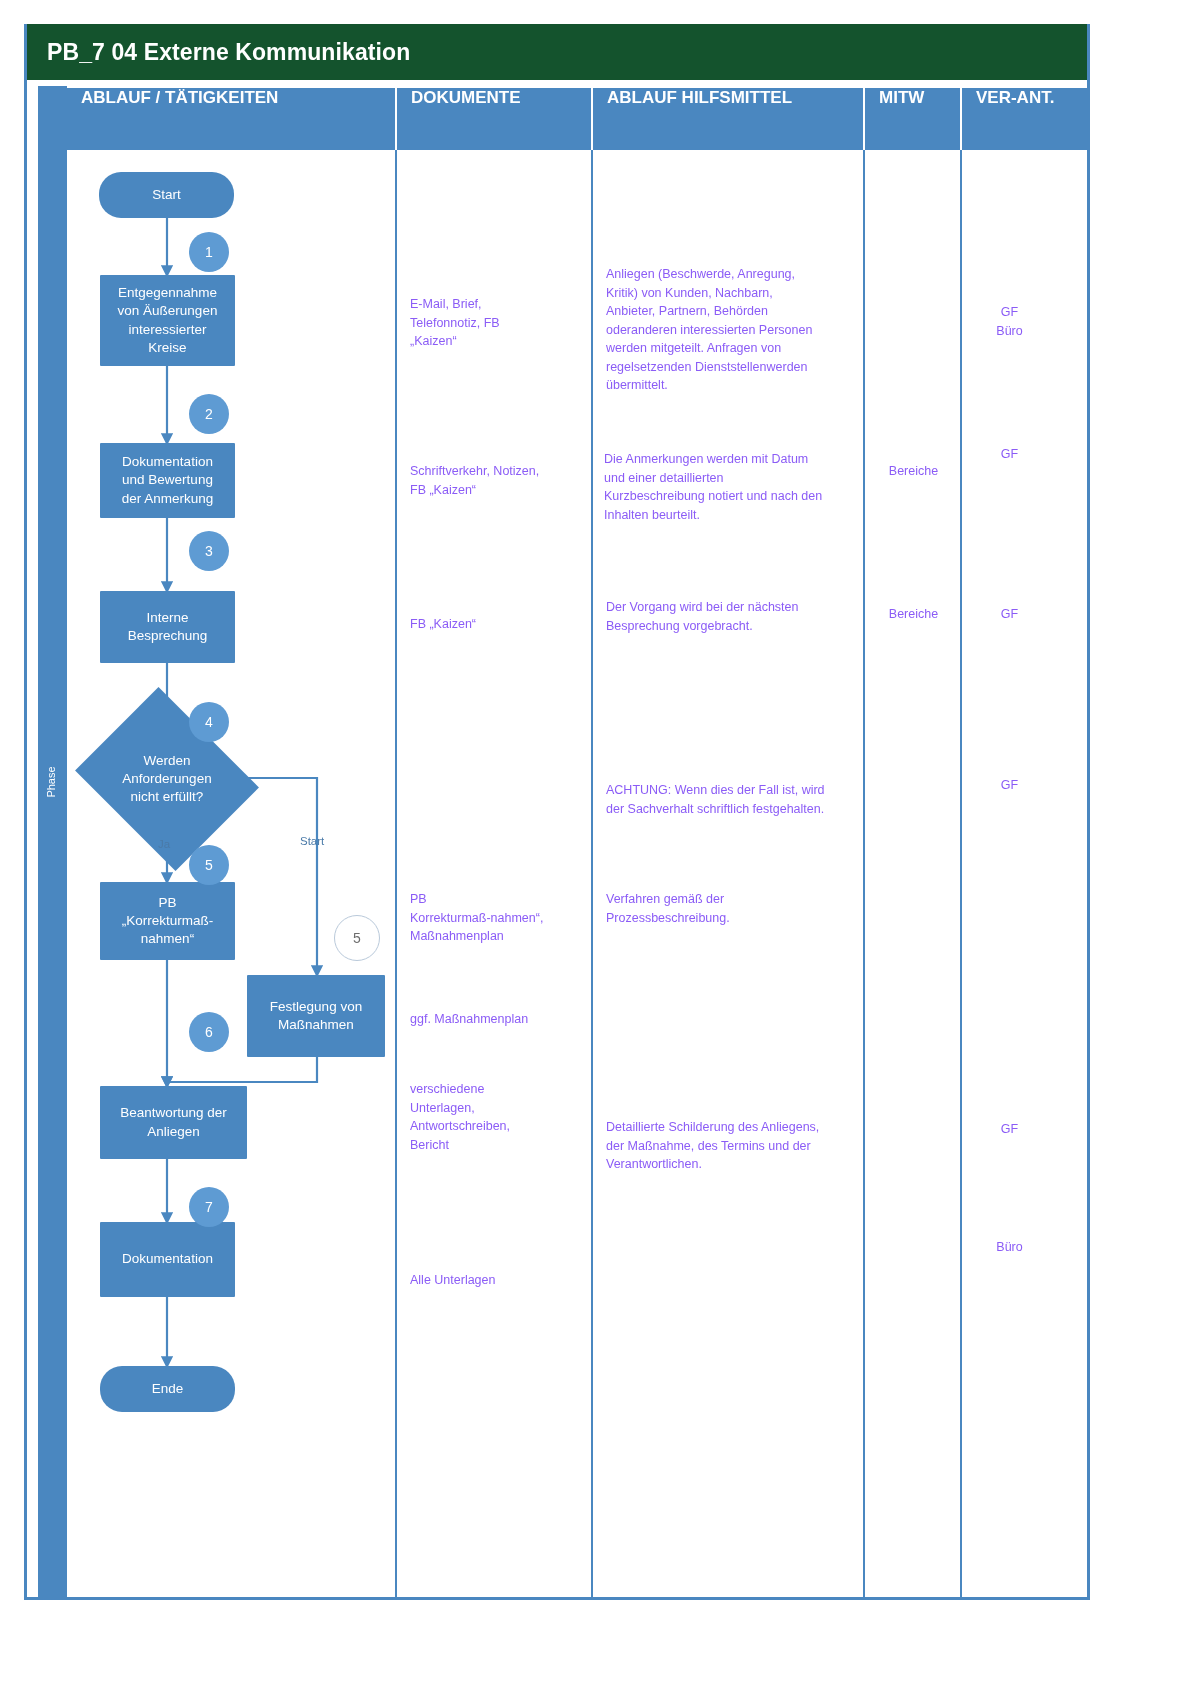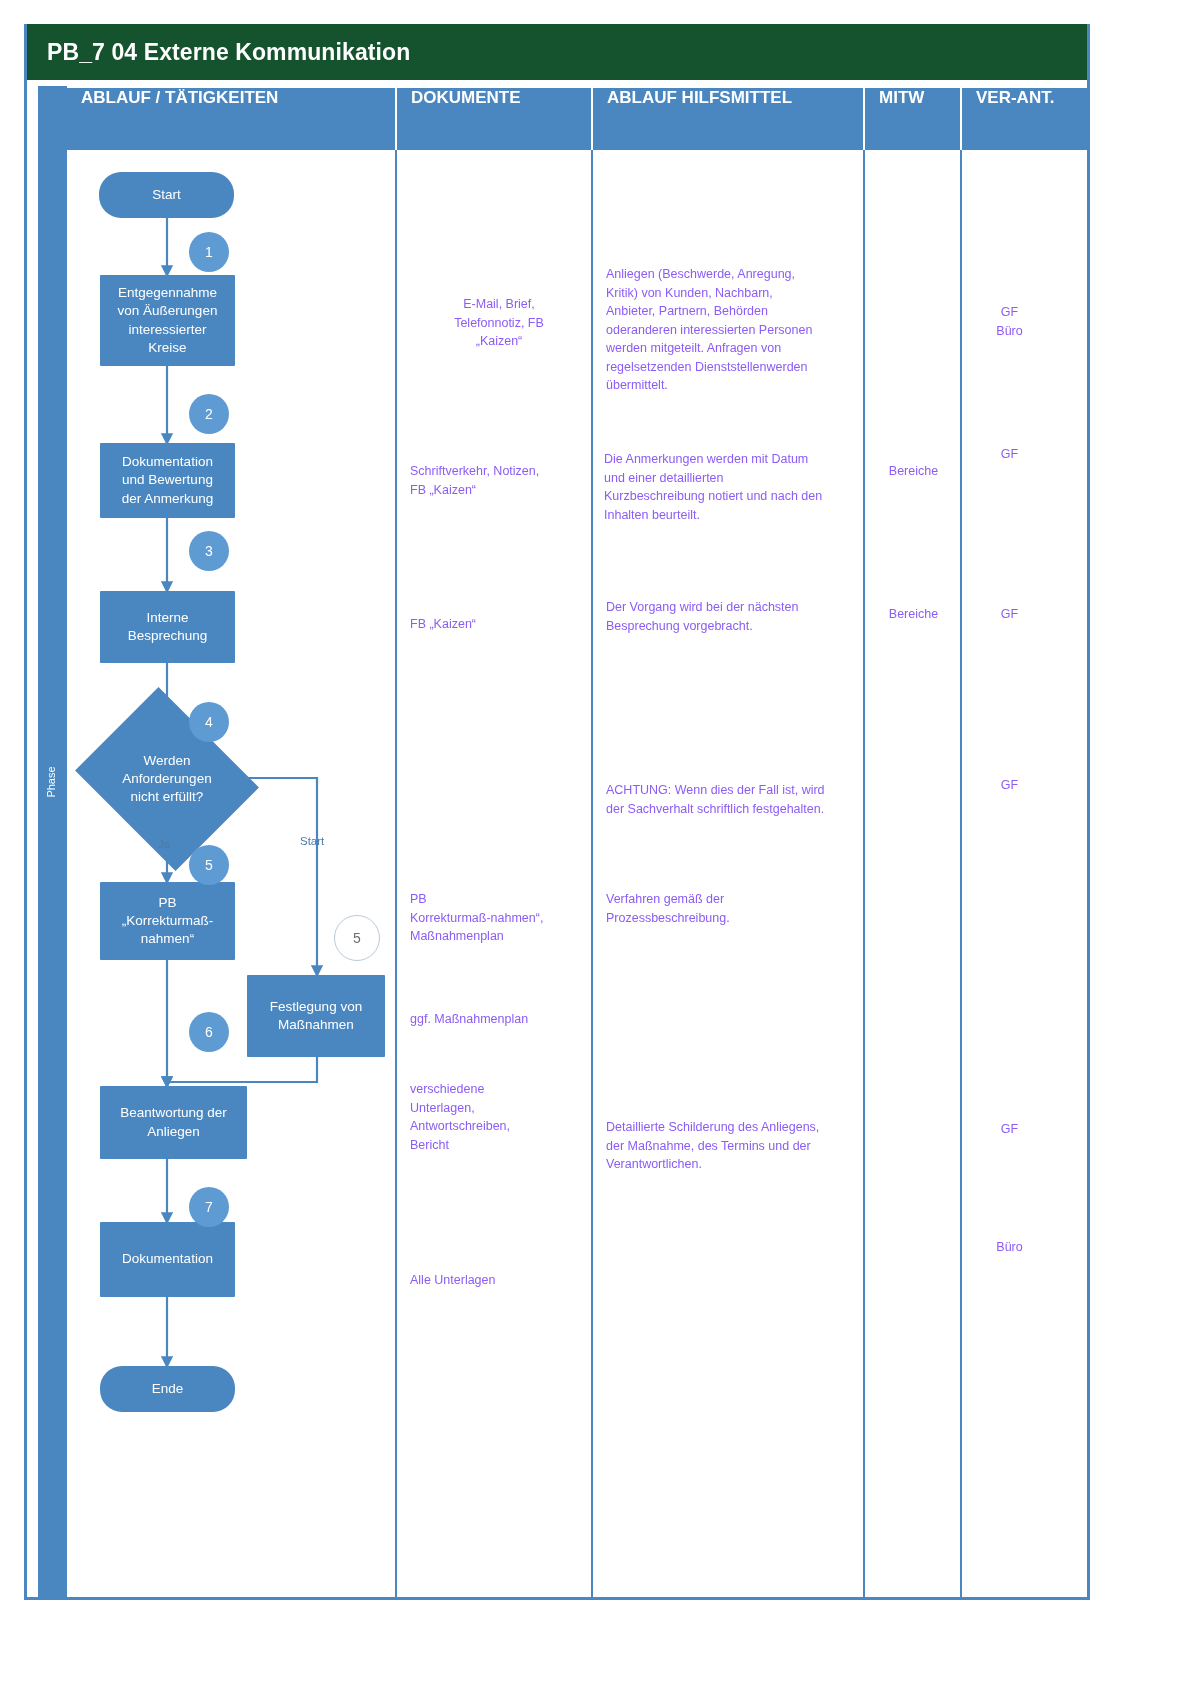--- a/index.html
+++ b/index.html
@@ -333,21 +333,21 @@
     <span>Dokumentation</span>
   </div>
   <div class="step-badge" style="left:189px; top:1187px;">
     <span>7</span>
   </div>
 
   <div class="node terminator" style="left:100px; top:1366px; width:135px; height:46px;">
     <span>Ende</span>
   </div>
 
-  <div class="cell-text" style="left:410px; top:295px; width:178px;text-align:center;">E-Mail, Brief,
+  <div class="cell-text" style="left:410px; top:295px; width:178px;">E-Mail, Brief,
 Telefonnotiz, FB
 „Kaizen“</div>
   <div class="cell-text" style="left:410px; top:462px; width:178px;">Schriftverkehr, Notizen,
 FB „Kaizen“</div>
   <div class="cell-text" style="left:410px; top:615px; width:178px;">FB „Kaizen“</div>
   <div class="cell-text" style="left:410px; top:890px; width:178px;">PB
 Korrekturmaß-nahmen“,
 Maßnahmenplan</div>
   <div class="cell-text" style="left:410px; top:1010px; width:178px;">ggf. Maßnahmenplan</div>
   <div class="cell-text" style="left:410px; top:1080px; width:178px;">verschiedene

